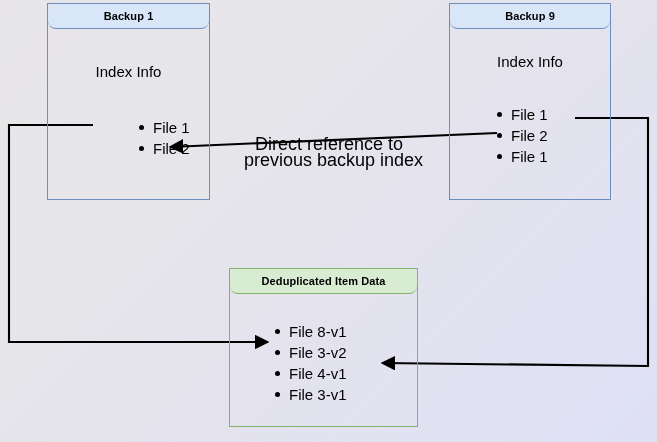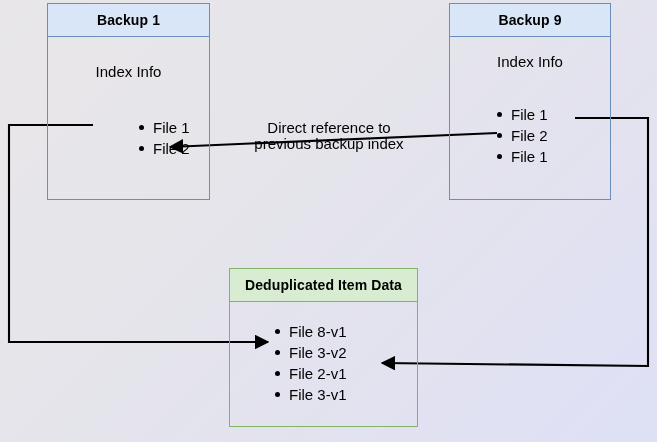--- a/index.html
+++ b/index.html
@@ -25,31 +25,32 @@
     background: transparent;
   }
   .box.green {
     border-color: #82b366;
   }
   .box-header {
     position: absolute;
     left: 0;
     right: 0;
     top: 0;
-    height: 33px;
+    height: 25px;
     box-sizing: border-box;
     background: #d8e6f8;
     border-bottom: 1.6px solid #6c8ebf;
-    font-size: 14px;
+    font-size: 11px;
     font-weight: bold;
     color: #000;
     display: flex;
     align-items: center;
     justify-content: center;
     letter-spacing: 0.1px;
+    border-radius: 8px;
   }
   .box.green .box-header {
     background: #d8ecd2;
     border-bottom-color: #82b366;
   }
   .box-subtitle {
     position: absolute;
     left: 0;
     right: 0;
     font-size: 15px;
@@ -83,25 +84,26 @@
   #edges {
     position: absolute;
     left: 0;
     top: 0;
     width: 657px;
     height: 442px;
     pointer-events: none;
   }
   .edge-label {
     position: absolute;
-    font-size: 15px;
+    font-size: 18px;
     line-height: 16px;
     color: #000;
     text-align: center;
     white-space: nowrap;
+    margin-top: 16px;
   }
 </style>
 </head>
 <body>
 
 <div id="canvas">
 
   <svg id="edges" viewBox="0 0 657 442" xmlns="http://www.w3.org/2000/svg">
     <defs>
       <marker id="arrow" viewBox="0 0 10 10" refX="9" refY="5" markerWidth="7" markerHeight="7" orient="auto-start-reverse">
@@ -133,21 +135,21 @@
       <li>File 2</li>
       <li>File 1</li>
     </ul>
   </div>
 
   <div class="box green" style="left:229px; top:268px; width:189px; height:159px;">
     <div class="box-header">Deduplicated Item Data</div>
     <ul class="item-list" style="left:44px; top:52px;">
       <li>File 8-v1</li>
       <li>File 3-v2</li>
-      <li>File 2-v1</li>
+      <li>File 4-v1</li>
       <li>File 3-v1</li>
     </ul>
   </div>
 
   <div class="edge-label" style="left:244px; top:120px; width:170px;">
     <div>Direct reference to</div>
     <div>previous backup index</div>
   </div>
 
 </div>

